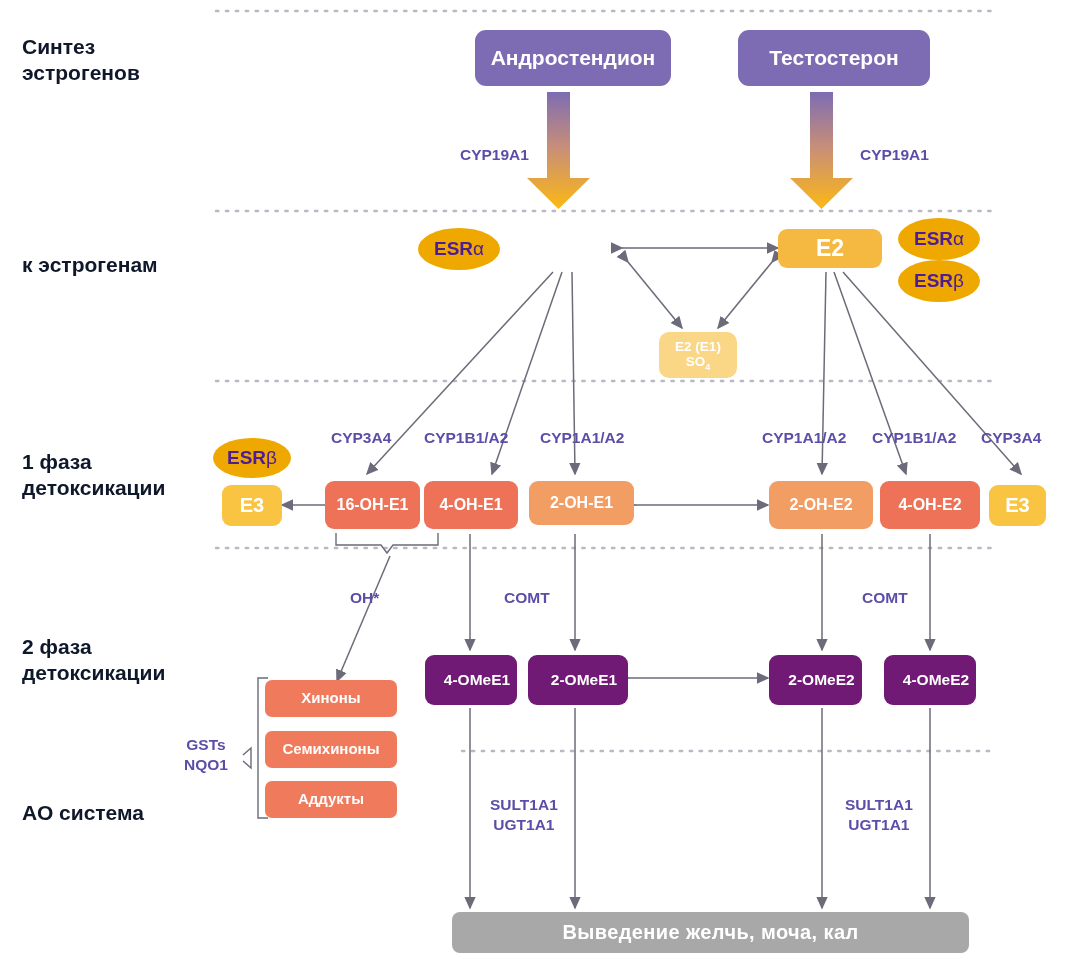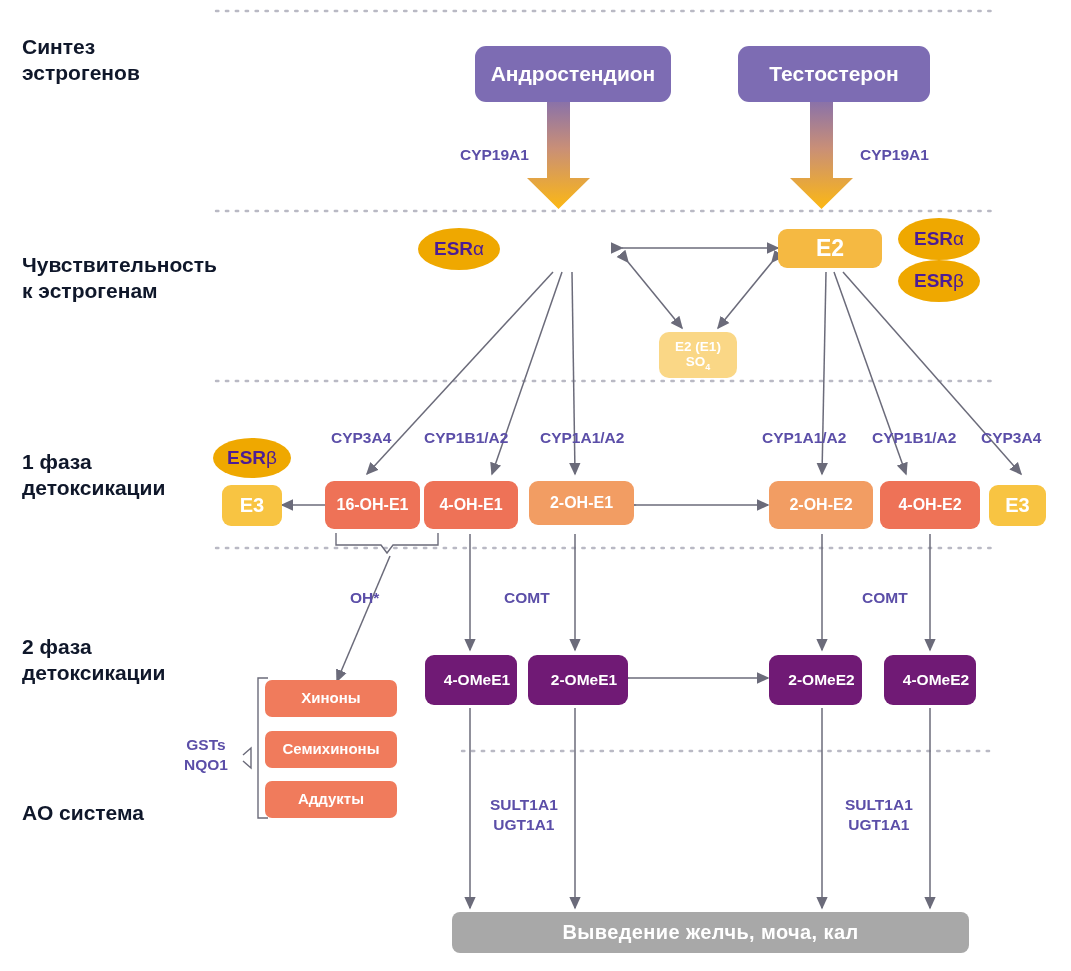--- a/index.html
+++ b/index.html
@@ -6,21 +6,21 @@
   body{font-family:"Liberation Sans","DejaVu Sans",sans-serif;}
   #stage{position:relative;width:1071px;height:971px;background:#fff;overflow:hidden;}
   #svg-layer{position:absolute;left:0;top:0;width:1071px;height:971px;pointer-events:none;}
 
   .node{position:absolute;box-sizing:border-box;display:flex;align-items:center;
         justify-content:center;text-align:center;color:#fff;font-weight:bold;
         border-radius:9px;line-height:1.12;}
   .sec-label{position:absolute;color:#0f172a;font-weight:bold;font-size:21px;line-height:1.22;}
   .enz{position:absolute;color:#5b4ea8;font-weight:bold;font-size:15.5px;line-height:1.3;white-space:nowrap;}
 
-  .purple{background:#7d6cb3;font-size:21px;border-radius:11px;margin-top:16px;}
+  .purple{background:#7d6cb3;font-size:21px;border-radius:11px;}
   .amber{background:#f5b942;font-size:23px;}
   .amber-sm{background:#fad786;font-size:13.5px;border-radius:10px;}
   .e3{background:#f8c442;font-size:20px;}
   .redish{background:#ee7257;font-size:16px;}
   .orangeish{background:#f29d63;font-size:16px;}
   .green{background:#701a75;font-size:15.5px;padding-left:12px;}
   .quin{background:#f07b5c;font-size:15px;border-radius:7px;}
   .grey{background:#a8a8a8;font-size:20px;border-radius:8px;letter-spacing:.4px;}
 
   .oval{position:absolute;background:#efa800;color:#4c1d95;border-radius:50%;
@@ -99,21 +99,20 @@
 
       <path d="M243,755 L251,748 L251,768 L243,761" stroke-width="1.4"></path>
     </g>
   </svg>
 
   <div class="sec-label" style="left:22px;top:34px;">
     <div>Синтез</div>
     <div>эстрогенов</div>
   </div>
   <div class="sec-label" style="left:22px;top:252px;">
-    <div>Чувствительность</div>
     <div>к эстрогенам</div>
   </div>
   <div class="sec-label" style="left:22px;top:449px;">
     <div>1 фаза</div>
     <div>детоксикации</div>
   </div>
   <div class="sec-label" style="left:22px;top:634px;">
     <div>2 фаза</div>
     <div>детоксикации</div>
   </div>

